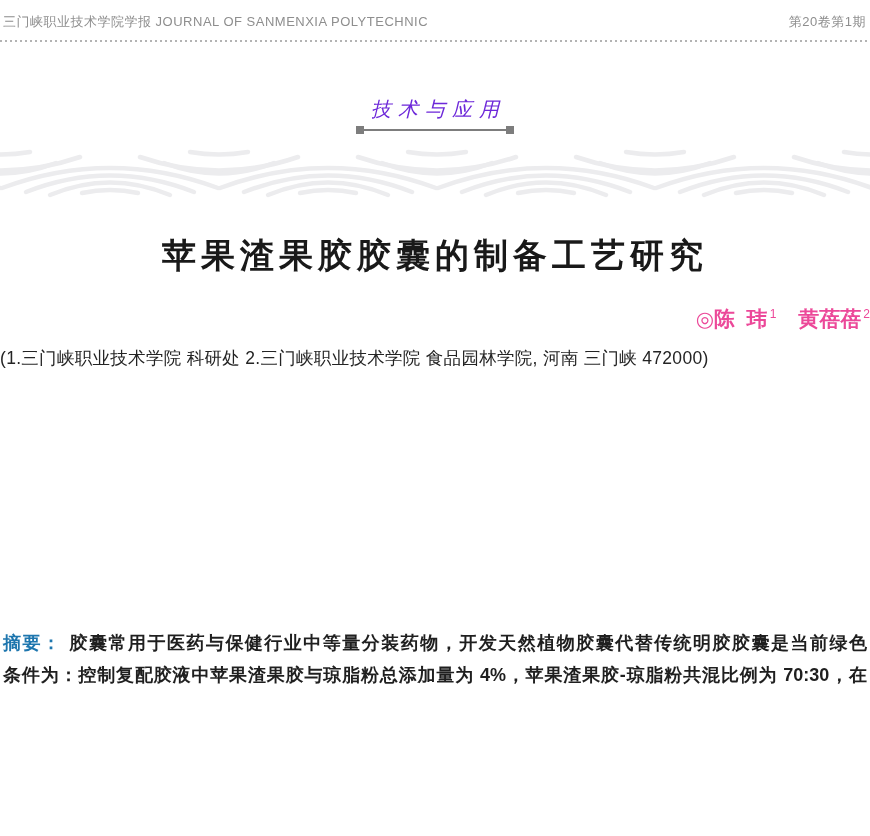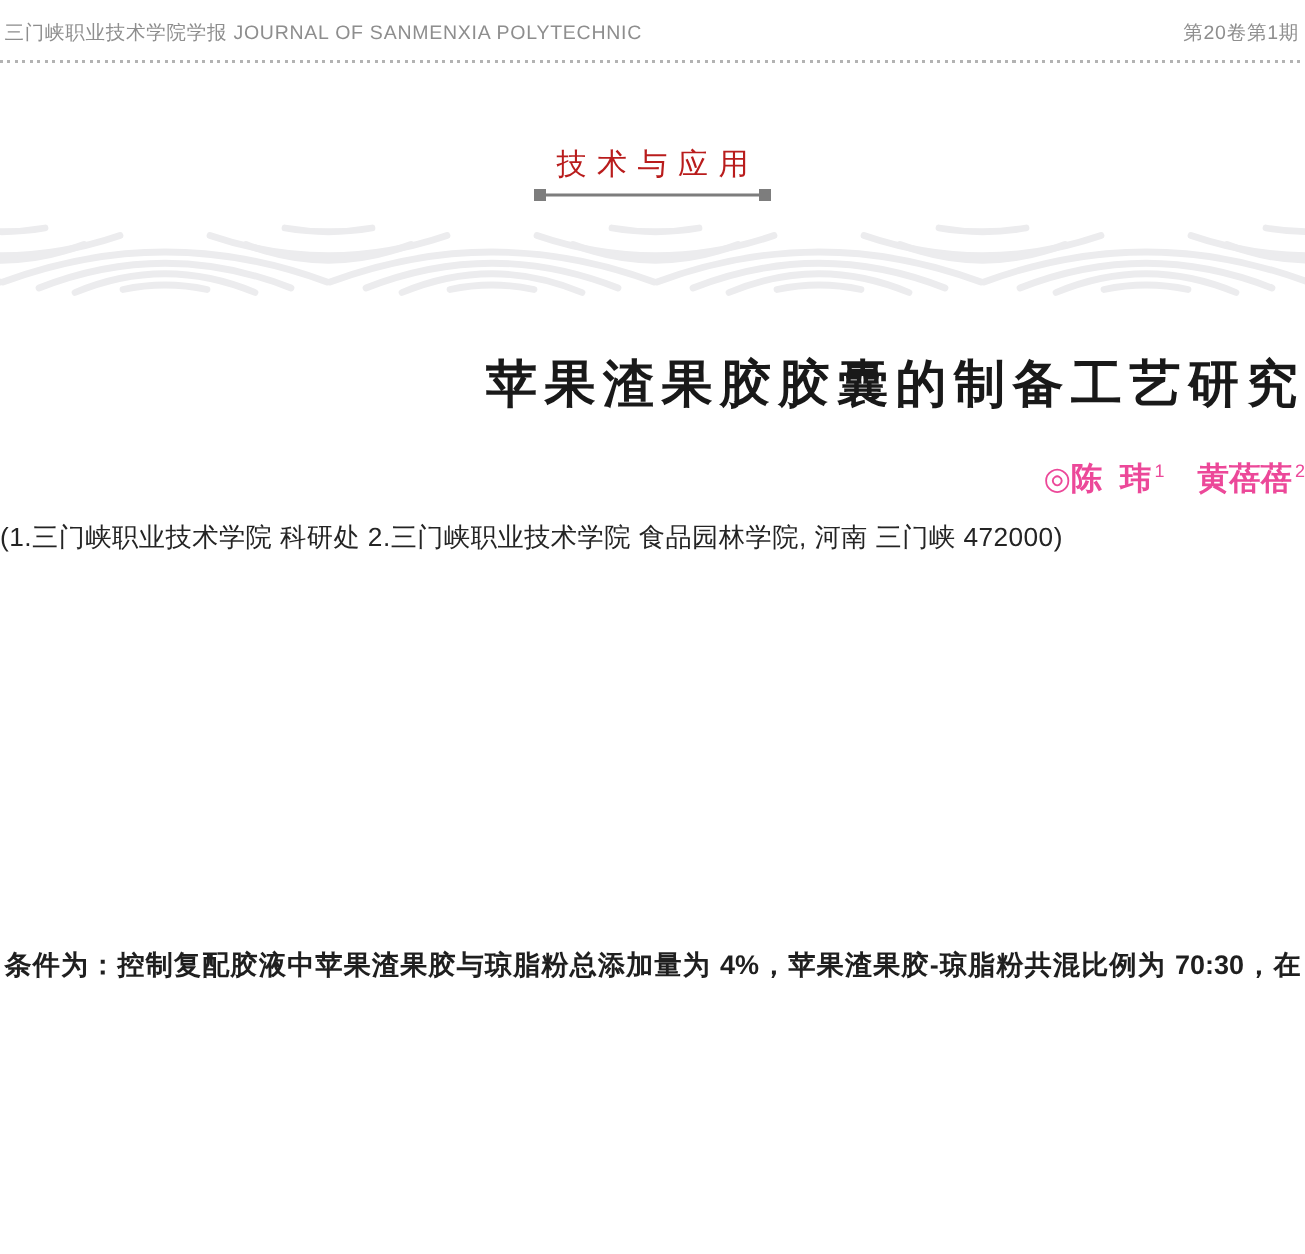--- a/index.html
+++ b/index.html
@@ -14,36 +14,37 @@
     padding:13px 4px 9px 3px;
     color:#8e8e8e;font-size:13px;letter-spacing:0.5px;white-space:nowrap;
   }
   .header-rule{
     height:2px;margin:0 0 0 0;
     background:repeating-linear-gradient(90deg,#b3b3b3 0 2px,transparent 2px 5px);
   }
   
   .section-tag{margin-top:54px;text-align:center;}
   .section-tag-text{
-    display:inline-block;color:#b91c1c;font-size:20px;letter-spacing:7px;
+    display:inline-block;color:#6d28d9;font-size:20px;letter-spacing:7px;
     padding-left:7px; 
+    font-style:italic;
   }
   .section-tag-rule{
     width:154px;height:2px;background:#7d7d7d;margin:6px auto 0;position:relative;
   }
   .section-tag-rule::before,.section-tag-rule::after{
     content:"";position:absolute;top:-3px;width:8px;height:8px;background:#7d7d7d;
   }
   .section-tag-rule::before{left:-2px;}
   .section-tag-rule::after{right:-2px;}
   
   .waves{display:block;margin-top:12px;}
   
   .article-title{
-    margin-top:32px;text-align:right;
+    margin-top:32px;text-align:center;
     font-size:34px;font-weight:bold;color:#191919;letter-spacing:5px;
   }
   .authors-line{
     margin-top:26px;text-align:right;font-size:21px;color:#ec4899;
     font-weight:600;white-space:pre;
   }
   .authors-line sup{font-size:12px;font-weight:400;vertical-align:super;margin-left:2px;}
   .author-gap{display:inline-block;width:22px;}
   .affiliation-line{
     margin-top:13px;font-size:17.5px;color:#242424;letter-spacing:0.3px;
@@ -95,14 +96,15 @@
   <use href="#wunit" x="654"></use>
 </svg>
 
 <h1 class="article-title" style="margin:32px 0 0 0;">苹果渣果胶胶囊的制备工艺研究</h1>
 
 <div class="authors-line"><span>◎</span><span>陈  玮</span><sup>1</sup><span class="author-gap"></span><span>黄蓓蓓</span><sup>2</sup></div>
 
 <div class="affiliation-line">(1.三门峡职业技术学院 科研处 2.三门峡职业技术学院 食品园林学院, 河南 三门峡 472000)</div>
 
 <div class="abstract-block">
+  <div class="abs-line"><span class="abs-label">摘要：</span><span>胶囊常用于医药与保健行业中等量分装药物，开发天然植物胶囊代替传统明胶胶囊是当前绿色</span></div>
   <div class="abs-line">条件为：控制复配胶液中苹果渣果胶与琼脂粉总添加量为 4%，苹果渣果胶-琼脂粉共混比例为 70:30，在</div>
 </div>
 
 </body></html>

